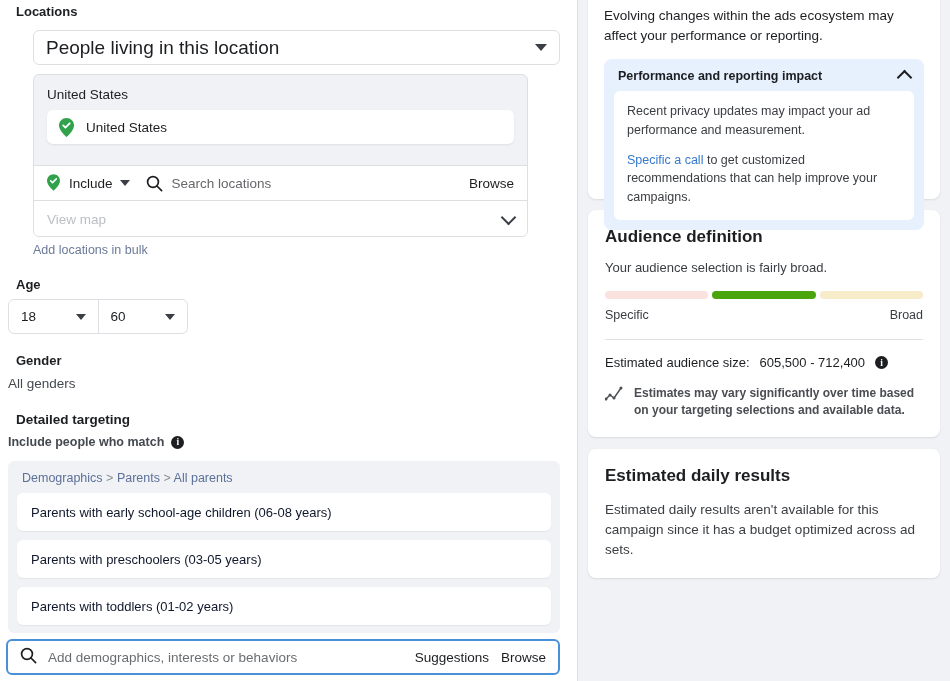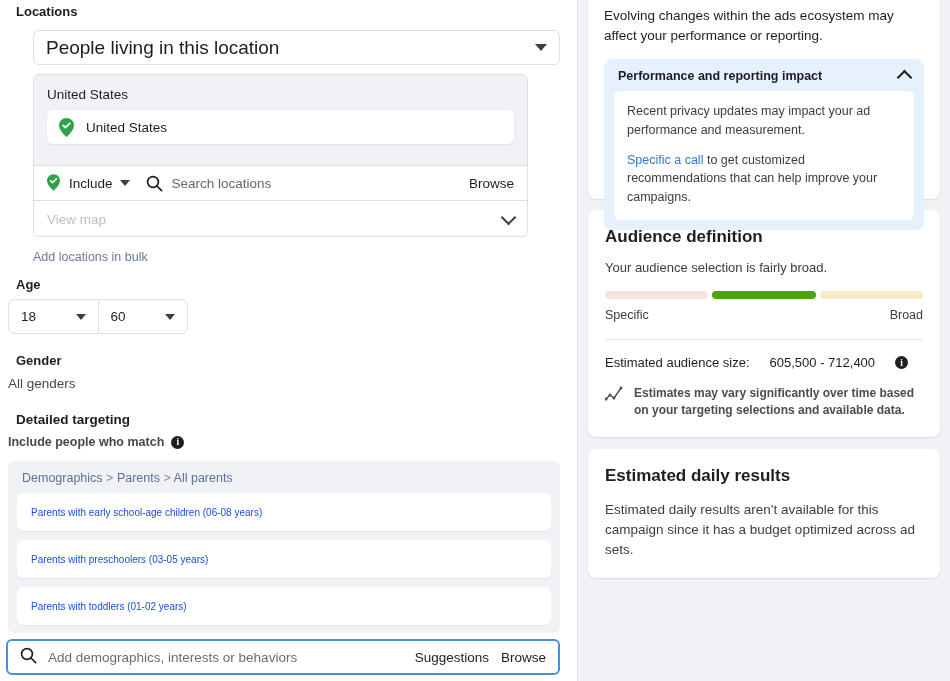--- a/index.html
+++ b/index.html
@@ -106,21 +106,21 @@
   .chev {
     width: 11px; height: 11px;
     border-right: 2px solid #3b3f45;
     border-bottom: 2px solid #3b3f45;
     transform: rotate(45deg);
     margin-bottom: 4px;
   }
   .chev.up { transform: rotate(-135deg); margin-bottom: 0; margin-top: 4px; border-color: #1c1e21; }
 
   .bulk-link {
-    position: absolute; left: 33px; top: 250px;
+    position: absolute; left: 33px; top: 243px;
     font-size: 12.5px; color: #6b7a99; cursor: pointer;
   }
 
   .lbl-age { position: absolute; left: 8px; top: 277px; }
   .age-group {
     position: absolute; left: 8px; top: 299px;
     width: 180px; height: 35px;
     display: flex;
     border: 1px solid #dddfe2; border-radius: 6px;
     background: #ffffff; overflow: hidden;
@@ -163,21 +163,21 @@
     font-size: 12.5px; color: #5c7099;
     padding: 0 5px 8px 5px;
   }
   .breadcrumb .sep { color: #8a8d91; }
   .breadcrumb .crumb { cursor: pointer; }
   .dt-item {
     height: 38px; background: #ffffff;
     border-radius: 6px;
     display: flex; align-items: center;
     padding: 0 14px;
-    font-size: 10px; color: #1d4ed8;
+    font-size: 13px; color: #0f172a;
     margin-bottom: 9px;
     box-shadow: 0 1px 1px rgba(0,0,0,0.06);
   }
 
   .dt-search {
     position: absolute; left: 6px; top: 639px;
     width: 554px; height: 36px;
     border: 2px solid #c2410c; border-radius: 6px;
     background: #ffffff;
     display: flex; align-items: center;
@@ -248,21 +248,21 @@
   .meter .s3 { flex: 1; }
   .meter-labels {
     margin-top: 9px;
     display: flex; justify-content: space-between;
     font-size: 12.5px; color: #3a3d42;
   }
   .divider { margin-top: 17px; height: 1px; background: #dfe1e5; }
   .aud-size {
     margin-top: 15px;
     font-size: 13px; color: #1c1e21;
-    display: flex; align-items: center; gap: 20px;
+    display: flex; align-items: center; gap: 10px;
   }
   .aud-note {
     margin-top: 15px;
     display: flex; gap: 9px;
     font-size: 12px; font-weight: bold; color: #4a4d52; line-height: 1.45;
   }
   .trend-ico { flex: none; margin-top: 1px; }
 
   .card-daily {
     margin-top: 12px;

